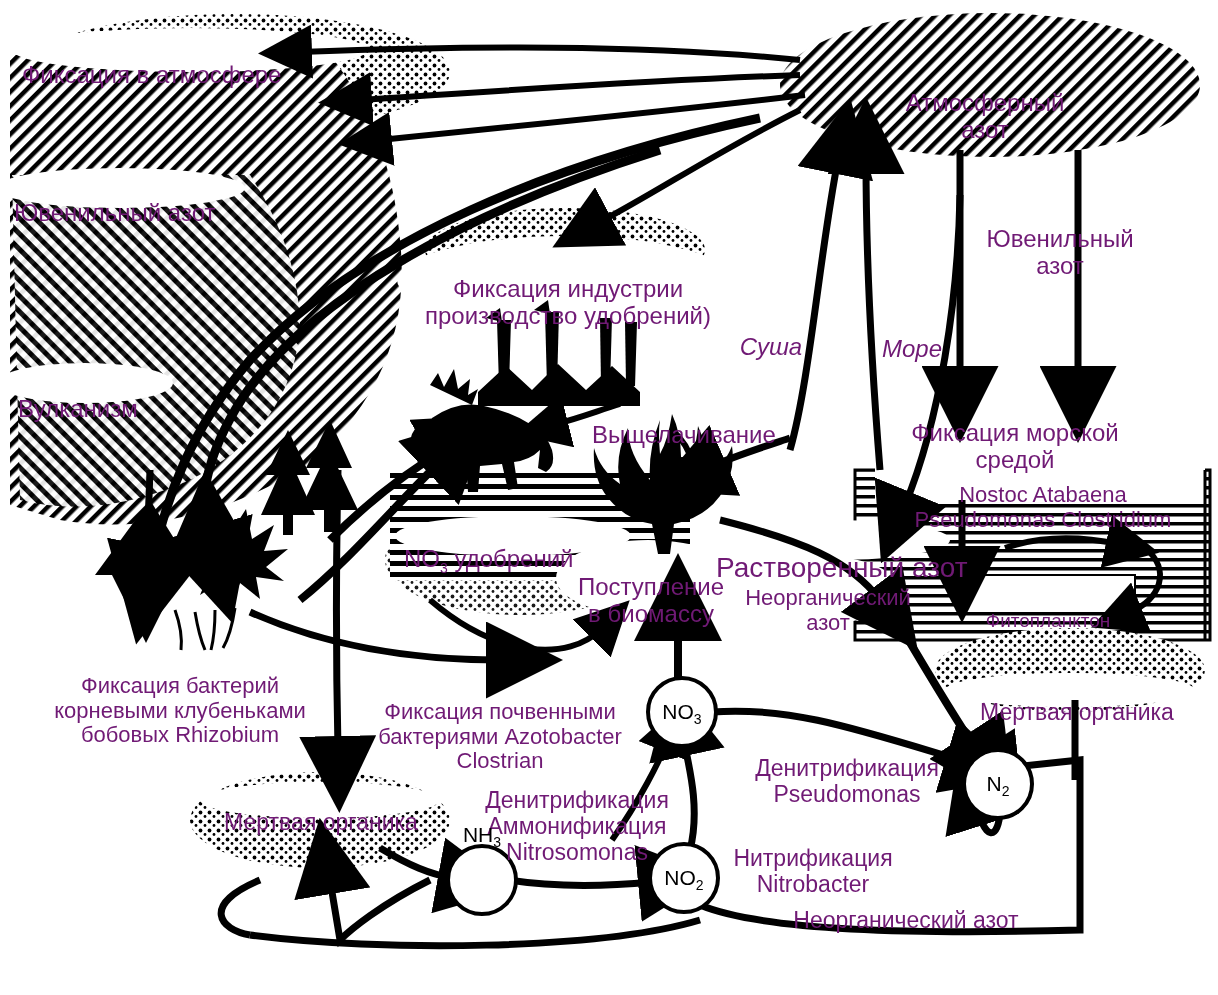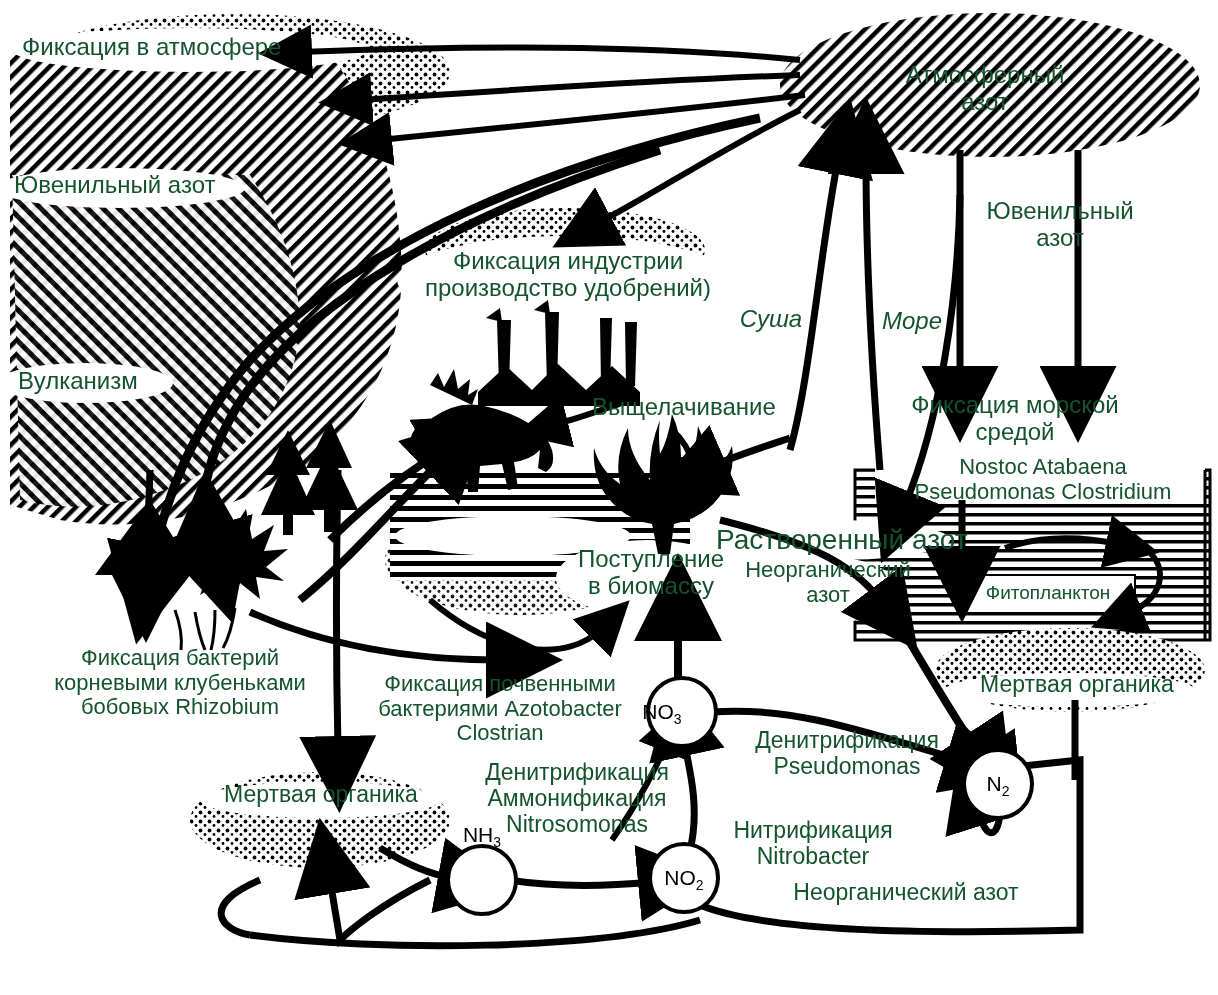--- a/index.html
+++ b/index.html
@@ -19,25 +19,26 @@
   svg.art {
     position: absolute;
     left: 0;
     top: 0;
     width: 1218px;
     height: 995px;
   }
   .lbl {
     position: absolute;
     font-family: "Liberation Sans", sans-serif;
-    color: #14532d;
+    color: #701a75;
     white-space: pre;
     line-height: 1.12;
     font-size: 22px;
     text-align: center;
+    margin-top: 28px;
   }
   .lbl.left { text-align: left; }
   .italic { font-style: italic; }
   .node-lbl {
     position: absolute;
     font-size: 21px;
     font-family: "Liberation Sans", sans-serif;
     text-align: center;
     width: 60px;
   }
@@ -235,20 +236,21 @@
   <div class="lbl left" style="left:18px; top:368px; font-size:24px;text-align:right;">Вулканизм</div>
 
   <div class="lbl left" style="left:592px; top:394px; font-size:24px;">Выщелачивание</div>
 
   <div class="lbl" style="left:880px; top:392px; width:270px; font-size:24px;">Фиксация морской
 средой</div>
 
   <div class="lbl" style="left:878px; top:455px; width:330px; font-size:22px;">Nostoc Atabaena
 Pseudomonas Clostridium</div>
 
+  <div class="lbl left" style="left:404px; top:518px; font-size:24px;">NO<span class="sub">3</span> удобрений</div>
 
   <div class="lbl left" style="left:716px; top:524px; font-size:28px;">Растворенный азот</div>
 
   <div class="lbl" style="left:556px; top:546px; width:190px; font-size:24px;">Поступление
 в биомассу</div>
 
   <div class="lbl" style="left:738px; top:558px; width:180px; font-size:22px;">Неорганический
 азот</div>
 
   <div class="lbl" style="left:962px; top:582px; width:172px; font-size:19px;">Фитопланктон</div>
@@ -271,18 +273,18 @@
   <div class="lbl" style="left:462px; top:760px; width:230px; font-size:23px;">Денитрификация
 Аммонификация
 Nitrosomonas</div>
 
   <div class="lbl" style="left:718px; top:818px; width:190px; font-size:23px;">Нитрификация
 Nitrobacter</div>
 
 
   <div class="lbl" style="left:756px; top:880px; width:300px; font-size:23px;">Неорганический азот</div>
 
-  <div class="node-lbl" style="left:632px; top:700px;">NO<span class="sub">3</span></div>
+  <div class="node-lbl" style="left:652px; top:700px;">NO<span class="sub">3</span></div>
   <div class="node-lbl" style="left:452px; top:823px;">NH<span class="sub">3</span></div>
   <div class="node-lbl" style="left:654px; top:866px;">NO<span class="sub">2</span></div>
   <div class="node-lbl" style="left:968px; top:772px;">N<span class="sub">2</span></div>
 
 </div>
 
 </body></html>

